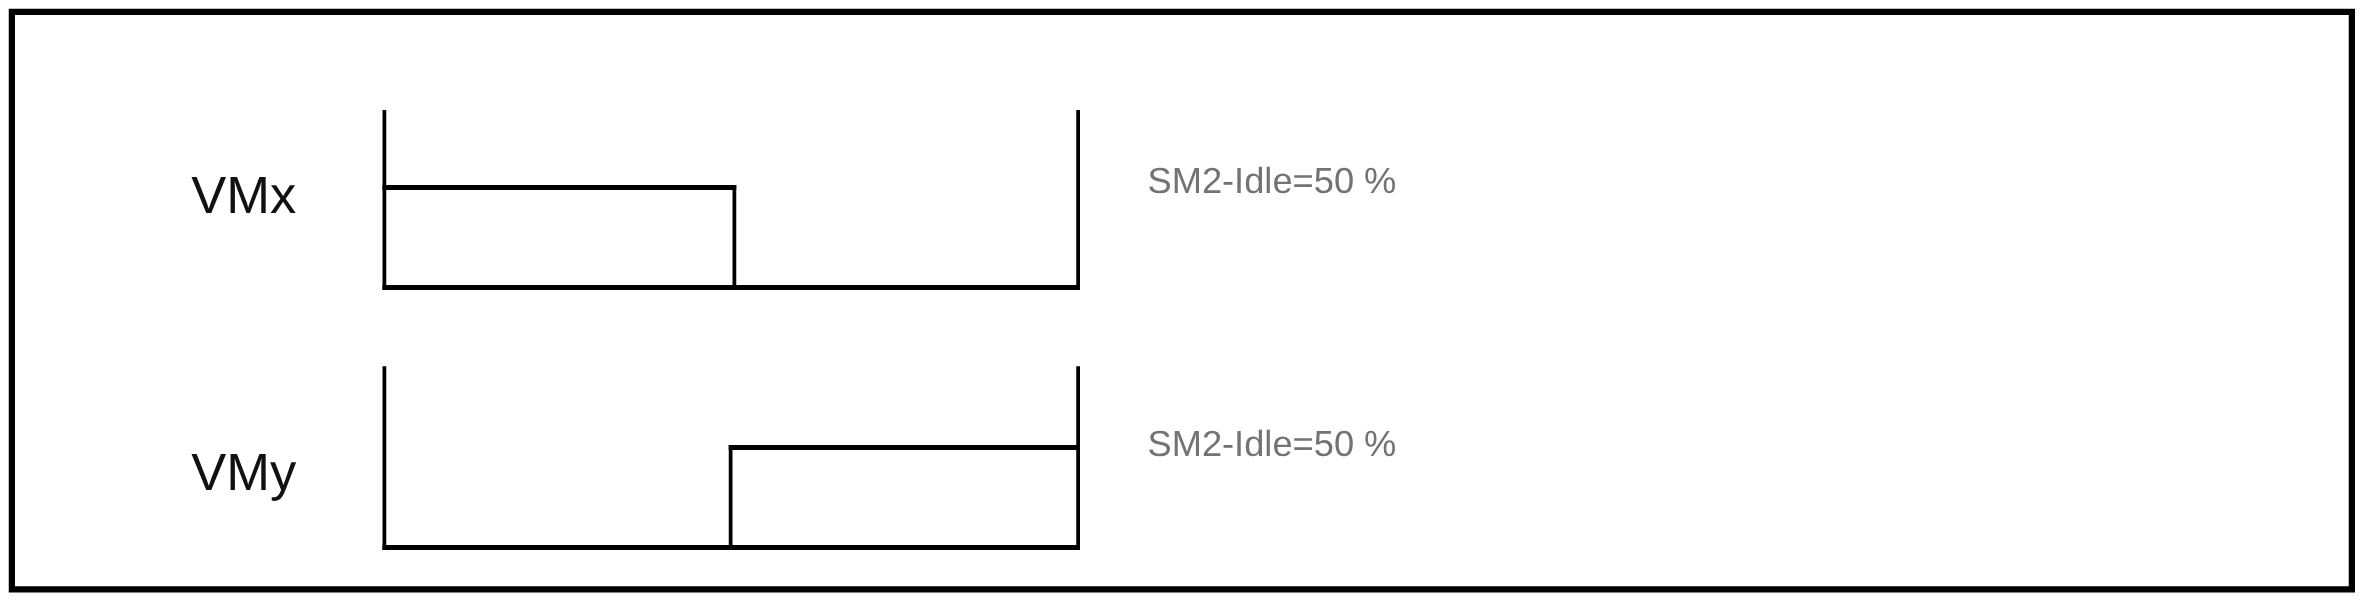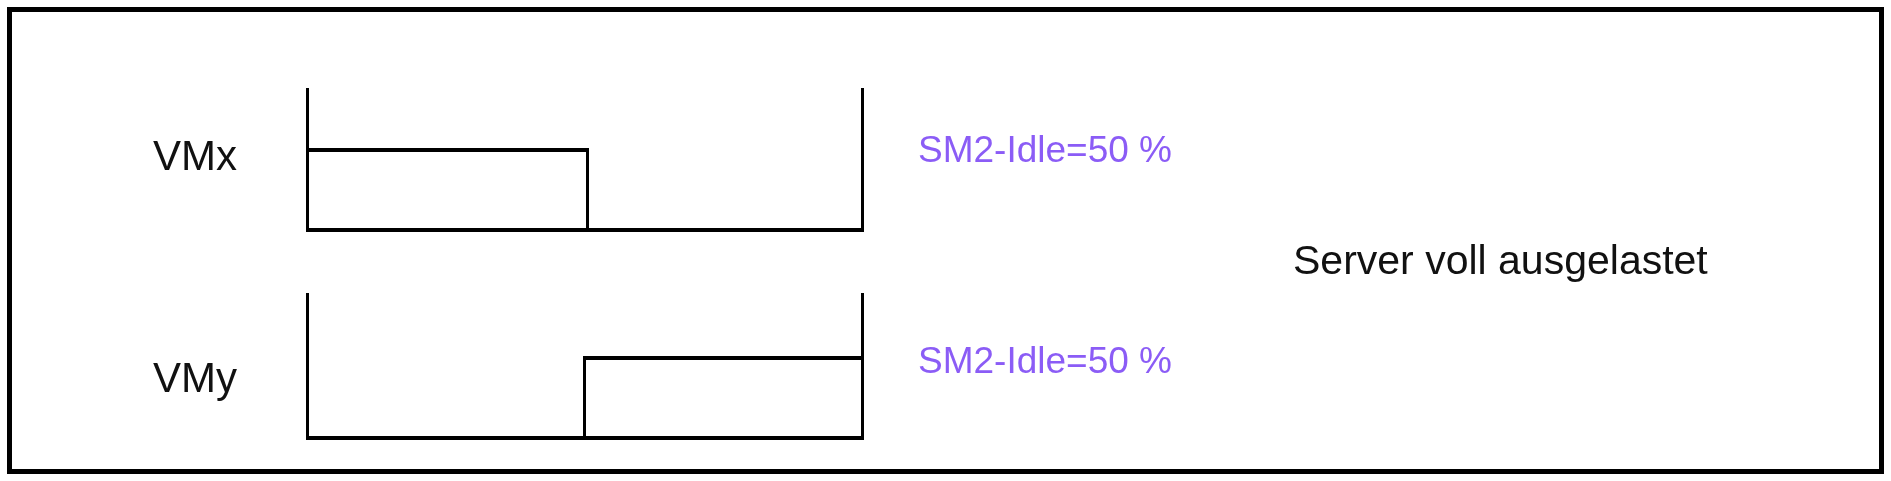--- a/index.html
+++ b/index.html
@@ -29,23 +29,23 @@
   }
   .vm-label {
     position: absolute;
     font-size: 42px;
     line-height: 1;
     color: #111111;
     white-space: nowrap;
   }
   .annotation {
     position: absolute;
-    font-size: 37px;
+    font-size: 29px;
     line-height: 1;
-    color: #8b5cf6;
+    color: #737373;
     white-space: nowrap;
   }
   .server-note {
     position: absolute;
     left: 1293px;
     top: 240px;
     font-size: 41px;
     line-height: 1;
     color: #111111;
     white-space: nowrap;
@@ -121,15 +121,14 @@
 
   <div class="waveform vmy">
     <div class="axis-v left"></div>
     <div class="axis-v right"></div>
     <div class="baseline"></div>
     <div class="active-segment"></div>
   </div>
 
   <span class="annotation ann-vmy">SM2-Idle=50 %</span>
 
-  <span class="server-note">Server voll ausgelastet</span>
 
 </div>
 
 </body></html>

